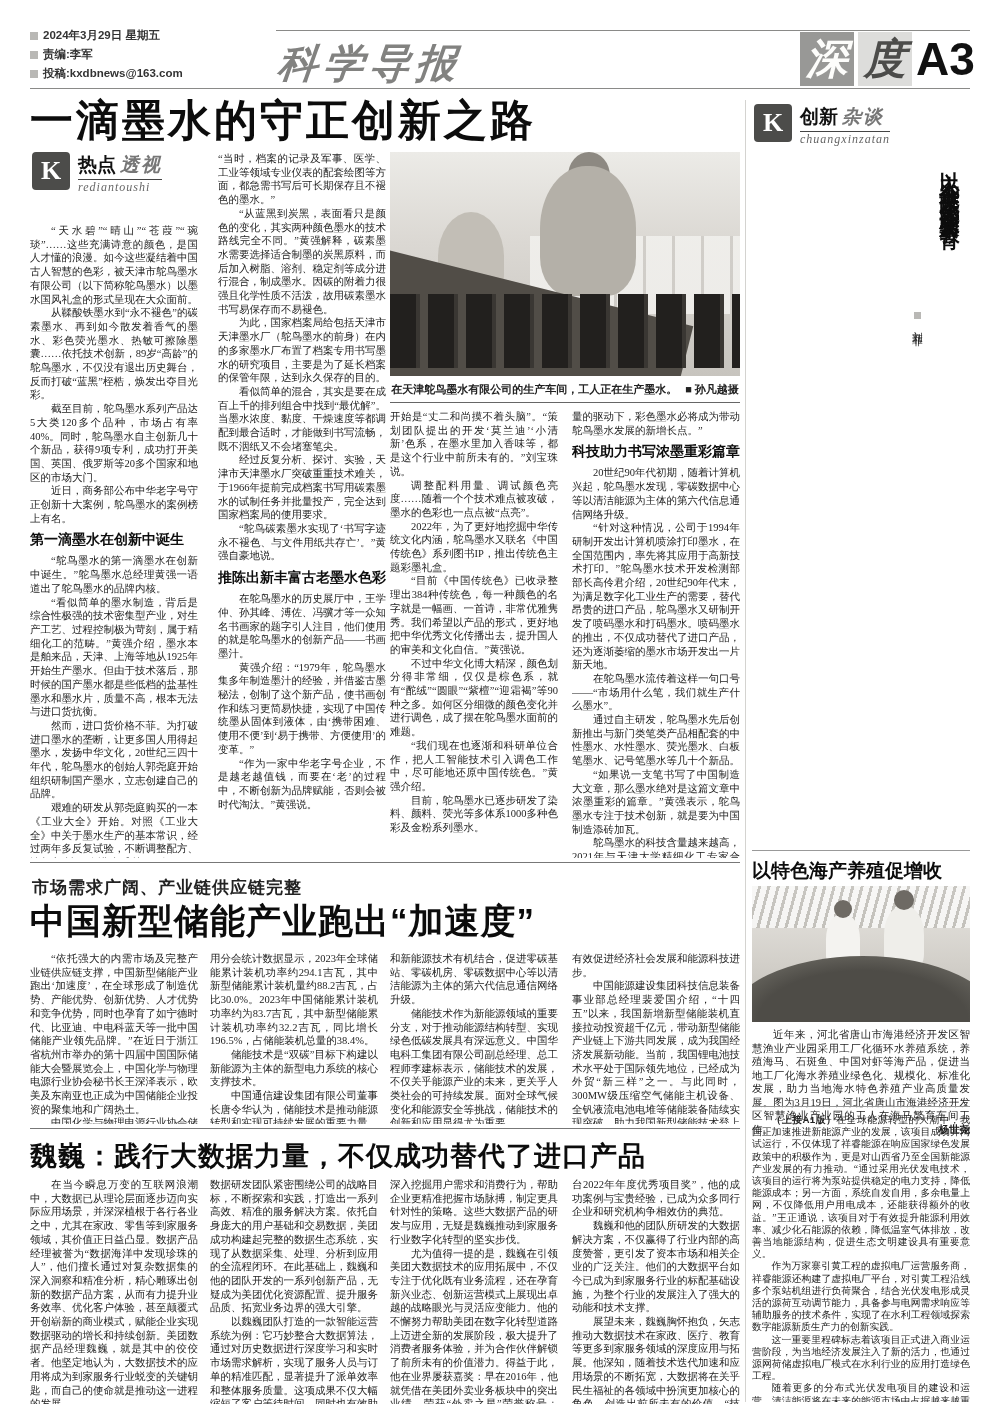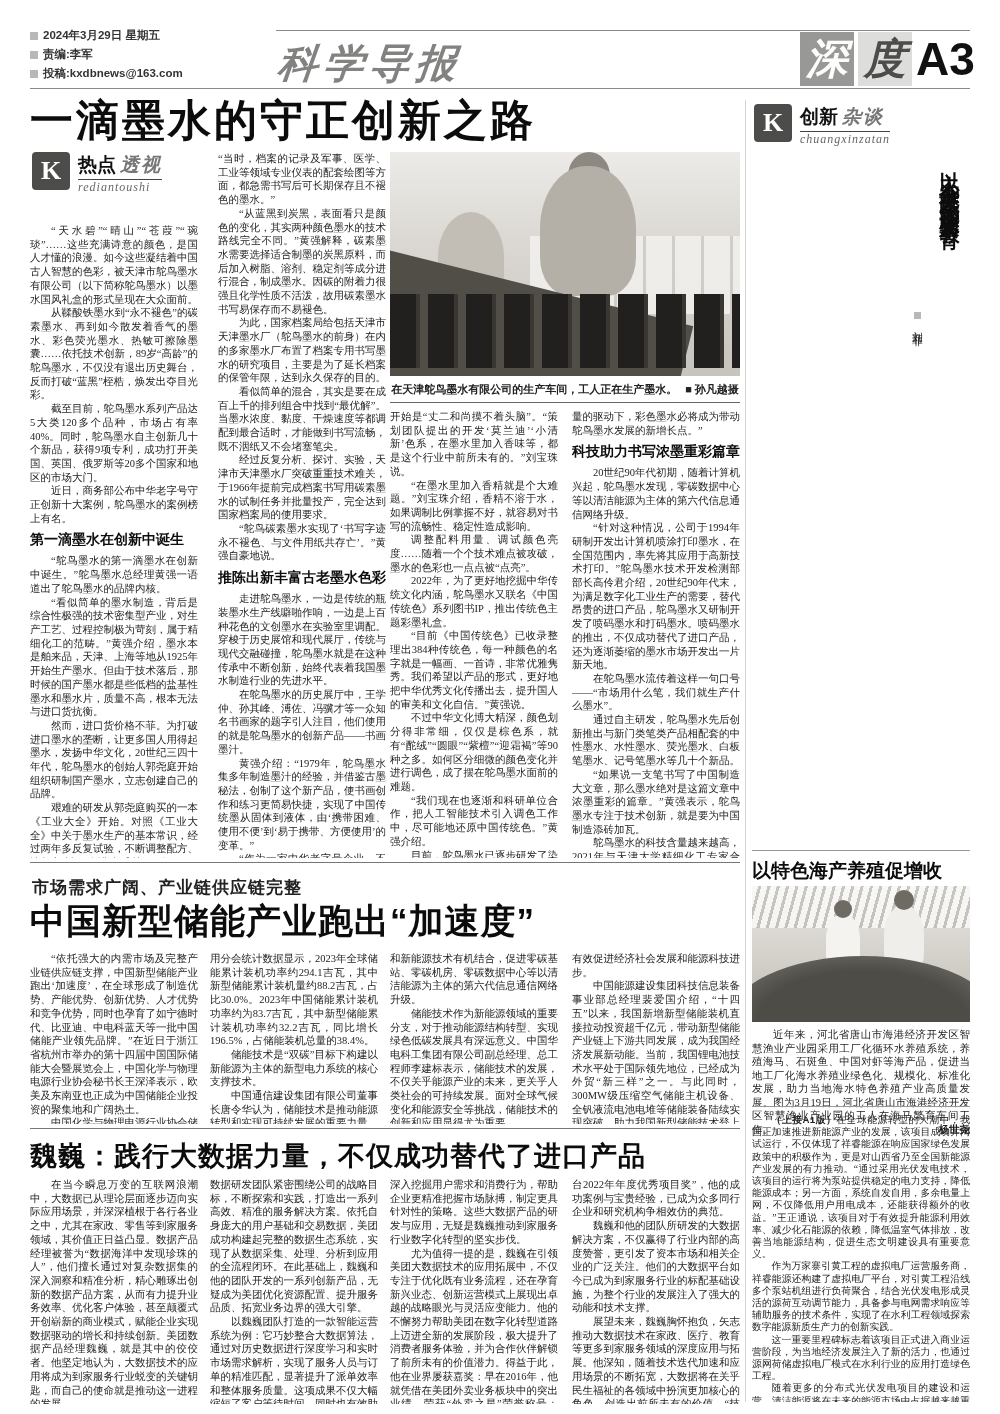--- a/index.html
+++ b/index.html
@@ -131,42 +131,40 @@
       <p class="para">艰难的研发从郭尧庭购买的一本《工业大全》开始。对照《工业大全》中关于墨水生产的基本常识，经过两年多反复试验，不断调整配方、选择颜料、改进水质等，到了1945年，郭尧庭终于研制出了鞣酸铁墨水，即蓝黑墨水。</p>
     </div>
   <div class="col" style="left:218px;top:152px;width:168px;height:706px">
       <p class="para cont">“当时，档案的记录及军事、医学、工业等领域专业仪表的配套绘图等方面，都急需书写后可长期保存且不褪色的墨水。”</p>
       <p class="para">“从蓝黑到炭黑，表面看只是颜色的变化，其实两种颜色墨水的技术路线完全不同。”黄强解释，碳素墨水需要选择适合制墨的炭黑原料，而后加入树脂、溶剂、稳定剂等成分进行混合，制成墨水。因碳的附着力很强且化学性质不活泼，故用碳素墨水书写易保存而不易褪色。</p>
       <p class="para">为此，国家档案局给包括天津市天津墨水厂（鸵鸟墨水的前身）在内的多家墨水厂布置了档案专用书写墨水的研究项目，主要是为了延长档案的保管年限，达到永久保存的目的。</p>
       <p class="para">看似简单的混合，其实是要在成百上千的排列组合中找到“最优解”。当墨水浓度、黏度、干燥速度等都调配到最合适时，才能做到书写流畅，既不洇纸又不会堵塞笔尖。</p>
       <p class="para">经过反复分析、探讨、实验，天津市天津墨水厂突破重重技术难关，于1966年提前完成档案书写用碳素墨水的试制任务并批量投产，完全达到国家档案局的使用要求。</p>
       <p class="para">“鸵鸟碳素墨水实现了‘书写字迹永不褪色、与文件用纸共存亡’。”黄强自豪地说。</p>
       <h3 class="subhead">推陈出新丰富古老墨水色彩</h3>
-      <p class="para">走进鸵鸟墨水，一边是传统的瓶装墨水生产线噼啪作响，一边是上百种花色的文创墨水在实验室里调配。穿梭于历史展馆和现代展厅，传统与现代交融碰撞，鸵鸟墨水就是在这种传承中不断创新，始终代表着我国墨水制造行业的先进水平。</p>
       <p class="para">在鸵鸟墨水的历史展厅中，王学仲、孙其峰、溥佐、冯骥才等一众知名书画家的题字引人注目，他们使用的就是鸵鸟墨水的创新产品——书画墨汁。</p>
       <p class="para">黄强介绍：“1979年，鸵鸟墨水集多年制造墨汁的经验，并借鉴古墨秘法，创制了这个新产品，使书画创作和练习更简易快捷，实现了中国传统墨从固体到液体，由‘携带困难、使用不便’到‘易于携带、方便使用’的变革。”</p>
       <p class="para">“作为一家中华老字号企业，不是越老越值钱，而要在‘老’的过程中，不断创新为品牌赋能，否则会被时代淘汰。”黄强说。</p>
     </div>
 
   <div class="abs photo1" style="left:390px;top:152px;width:350px;height:224px">
     <div class="p1-cartons"></div>
     <div class="p1-worker2"></div>
     <div class="p1-head"></div>
     <div class="p1-worker"></div>
     <div class="p1-belt"></div>
     <div class="p1-bottles"></div>
   </div>
   <div class="abs caption1" style="left:390px;top:382px;width:350px">
     <span>在天津鸵鸟墨水有限公司的生产车间，工人正在生产墨水。</span><span class="credit">■ 孙凡越摄</span>
   </div>
   <div class="abs hline" style="left:390px;top:402px;width:350px;background:#666"></div>
 
   <div class="col" style="left:390px;top:410px;width:168px;height:448px">
       <p class="para cont">开始是“丈二和尚摸不着头脑”。“策划团队提出的开发‘莫兰迪’‘小清新’色系，在墨水里加入香味等，都是这个行业中前所未有的。”刘宝珠说。</p>
-      <p class="para">“在墨水里加入香精就是个大难题。”刘宝珠介绍，香精不溶于水，如果调制比例掌握不好，就容易对书写的流畅性、稳定性造成影响。</p>
       <p class="para">调整配料用量、调试颜色亮度……随着一个个技术难点被攻破，墨水的色彩也一点点被“点亮”。</p>
       <p class="para">2022年，为了更好地挖掘中华传统文化内涵，鸵鸟墨水又联名《中国传统色》系列图书IP，推出传统色主题彩墨礼盒。</p>
       <p class="para">“目前《中国传统色》已收录整理出384种传统色，每一种颜色的名字就是一幅画、一首诗，非常优雅隽秀。我们希望以产品的形式，更好地把中华优秀文化传播出去，提升国人的审美和文化自信。”黄强说。</p>
       <p class="para">不过中华文化博大精深，颜色划分得非常细，仅仅是棕色系，就有“酡绒”“圆眼”“紫檀”“迎霜褐”等90种之多。如何区分细微的颜色变化并进行调色，成了摆在鸵鸟墨水面前的难题。</p>
       <p class="para">“我们现在也逐渐和科研单位合作，把人工智能技术引入调色工作中，尽可能地还原中国传统色。”黄强介绍。</p>
       <p class="para">目前，鸵鸟墨水已逐步研发了染料、颜料、荧光等多体系1000多种色彩及金粉系列墨水。</p>
     </div>
   <div class="col" style="left:572px;top:410px;width:168px;height:448px">
       <p class="para cont">量的驱动下，彩色墨水必将成为带动鸵鸟墨水发展的新增长点。”</p>
       <h3 class="subhead">科技助力书写浓墨重彩篇章</h3>

